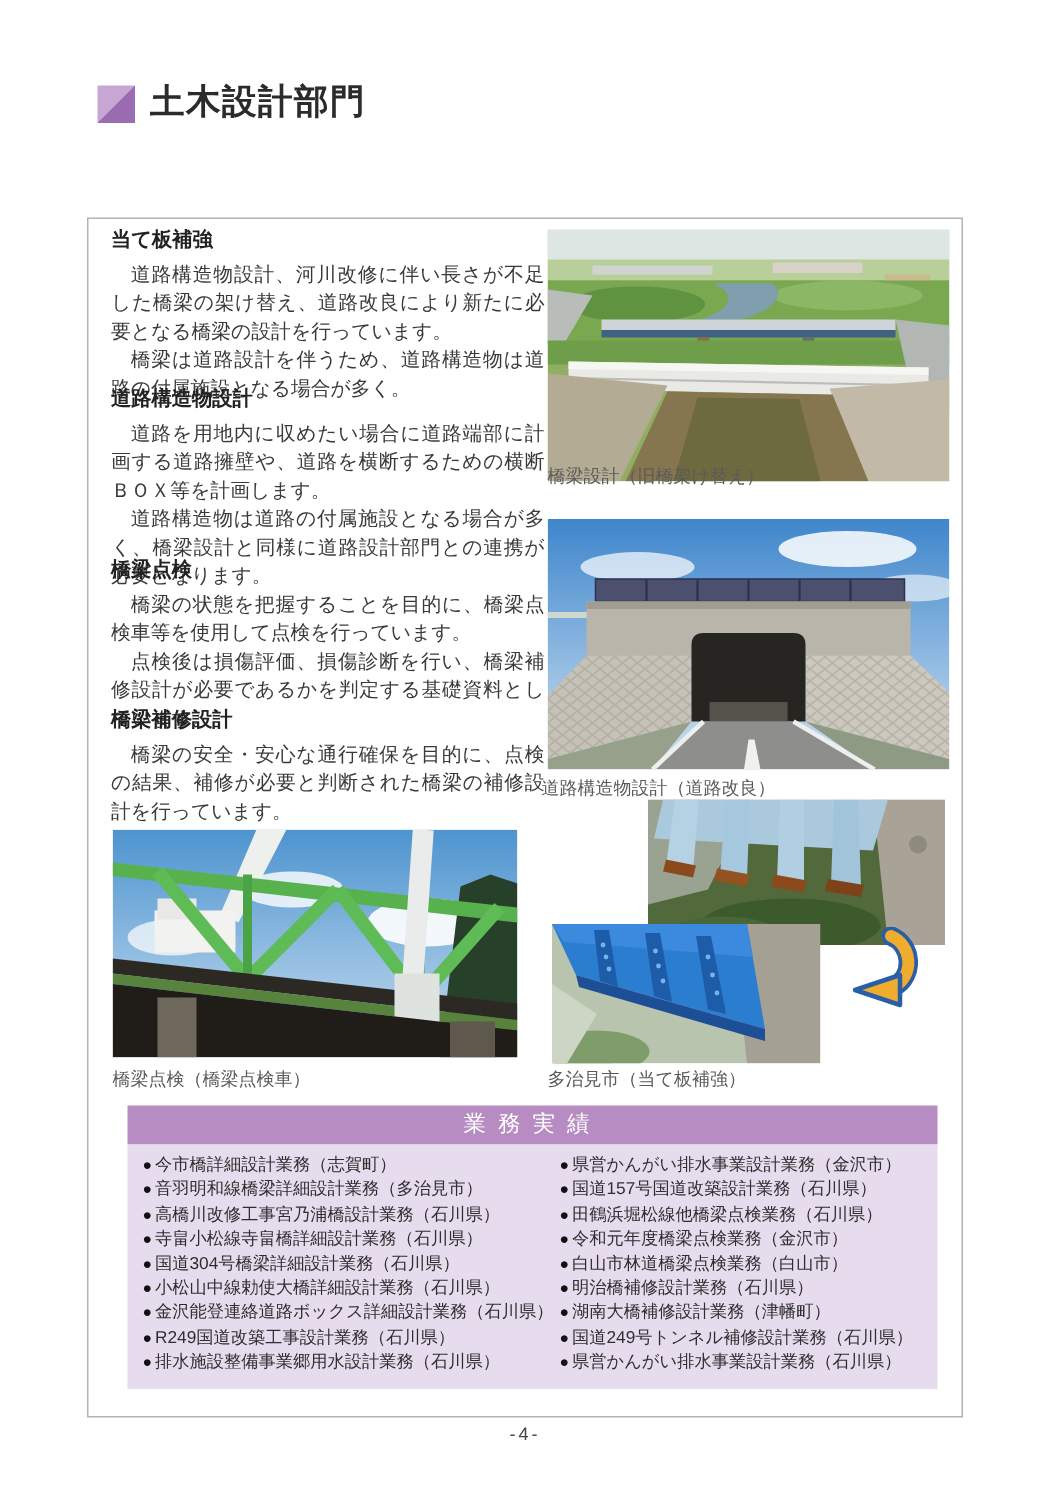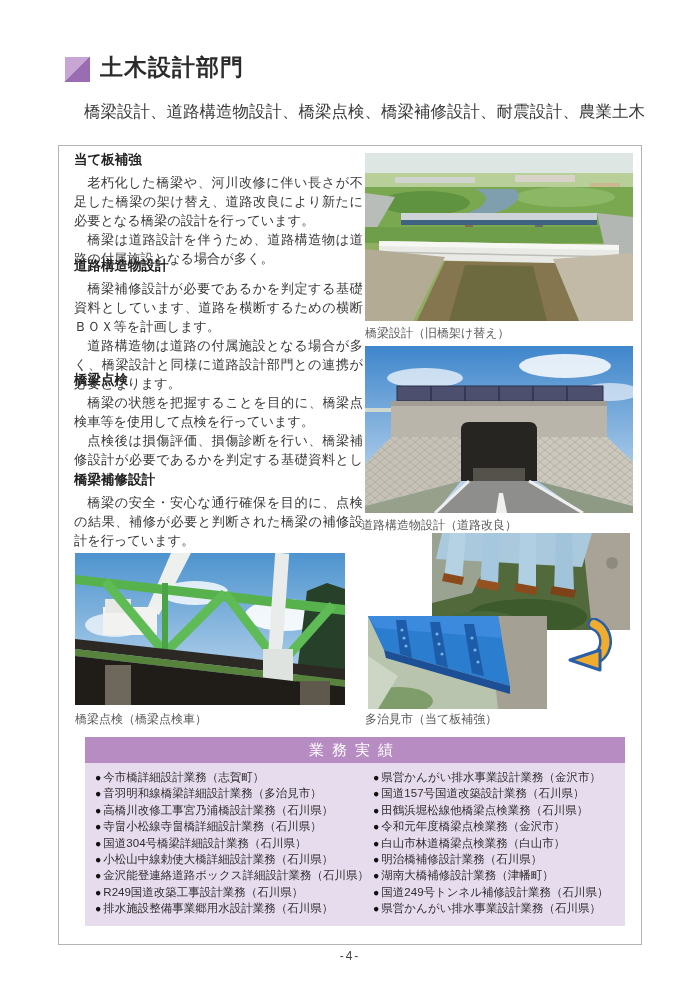--- a/index.html
+++ b/index.html
@@ -37,33 +37,32 @@
   
   .footer{left:0;top:949px;width:700px;text-align:center;font-size:12px;color:#444;letter-spacing:2px;}
 </style>
 </head>
 <body>
 
 <div class="page">
 
   <div class="abs hdr-icon"></div>
   <div class="abs hdr-title">土木設計部門</div>
-  <div class="abs hdr-sub">橋梁設計、道路構造物設計、橋梁点検、橋梁補修設計、耐震設計、農業土木</div>
 
   <div class="abs main-box"></div>
 
   <div class="abs sec" style="top:151px;">
     <h3>当て板補強</h3>
-    <p>老朽化した橋梁や、河川改修に伴い長さが不足した橋梁の架け替え、道路改良により新たに必要となる橋梁の設計を行っています。</p>
+    <p>道路構造物設計、河川改修に伴い長さが不足した橋梁の架け替え、道路改良により新たに必要となる橋梁の設計を行っています。</p>
     <p>橋梁は道路設計を伴うため、道路構造物は道路の付属施設となる場合が多く。</p>
   </div>
 
   <div class="abs sec" style="top:257px;">
     <h3>道路構造物設計</h3>
-    <p>橋梁補修設計が必要であるかを判定する基礎資料としています、道路を横断するための横断ＢＯＸ等を計画します。</p>
+    <p>道路を用地内に収めたい場合に道路端部に計画する道路擁壁や、道路を横断するための横断ＢＯＸ等を計画します。</p>
     <p>道路構造物は道路の付属施設となる場合が多く、橋梁設計と同様に道路設計部門との連携が必要となります。</p>
   </div>
 
   <div class="abs sec" style="top:371px;">
     <h3>橋梁点検</h3>
     <p>橋梁の状態を把握することを目的に、橋梁点検車等を使用して点検を行っています。</p>
     <p>点検後は損傷評価、損傷診断を行い、橋梁補修設計が必要であるかを判定する基礎資料としています。</p>
   </div>
 
   <div class="abs sec" style="top:471px;">
@@ -93,21 +92,21 @@
       <path d="M14 88 L 254 92 L 254 112 L 14 106 Z" fill="#e9e9e5"></path>
       <path d="M14 88 L 254 92 L 254 97 L 14 93 Z" fill="#f6f6f3"></path>
       <line x1="14" y1="99" x2="254" y2="104" stroke="#bdbdb8" stroke-width="1.5"></line>
       <rect x="126" y="112" width="16" height="26" fill="#d9d8d2"></rect>
       <path d="M0 96 L 80 104 L 48 168 L 0 168 Z" fill="#b4ab94"></path>
       <path d="M188 106 L 268 100 L 268 168 L 214 168 Z" fill="#c2baa6"></path>
       <path d="M80 108 L 190 110 L 214 168 L 52 168 Z" fill="#86764f"></path>
       <path d="M100 112 L 168 113 L 182 168 L 84 168 Z" fill="#6e6a3f"></path>
     </svg>
   </div>
-  <div class="abs cap" style="left:365px;top:325px;">橋梁設計（旧橋架け替え）</div>
+  <div class="abs cap" style="left:365px;top:309px;">橋梁設計（旧橋架け替え）</div>
 
   <div class="abs photo" style="left:365px;top:346px;width:268px;height:167px;">
     <svg viewBox="0 0 268 167" preserveAspectRatio="none">
       <defs>
         <linearGradient id="sky2" x1="0" y1="0" x2="0" y2="1">
           <stop offset="0" stop-color="#3f86cc"></stop>
             <stop offset="1" stop-color="#cfe2f2"></stop>
         </linearGradient>
         <pattern id="hatch" width="10" height="8" patternUnits="userSpaceOnUse">
           <path d="M0 0 L10 8 M10 0 L0 8" stroke="#9d9a90" stroke-width="1"></path>

